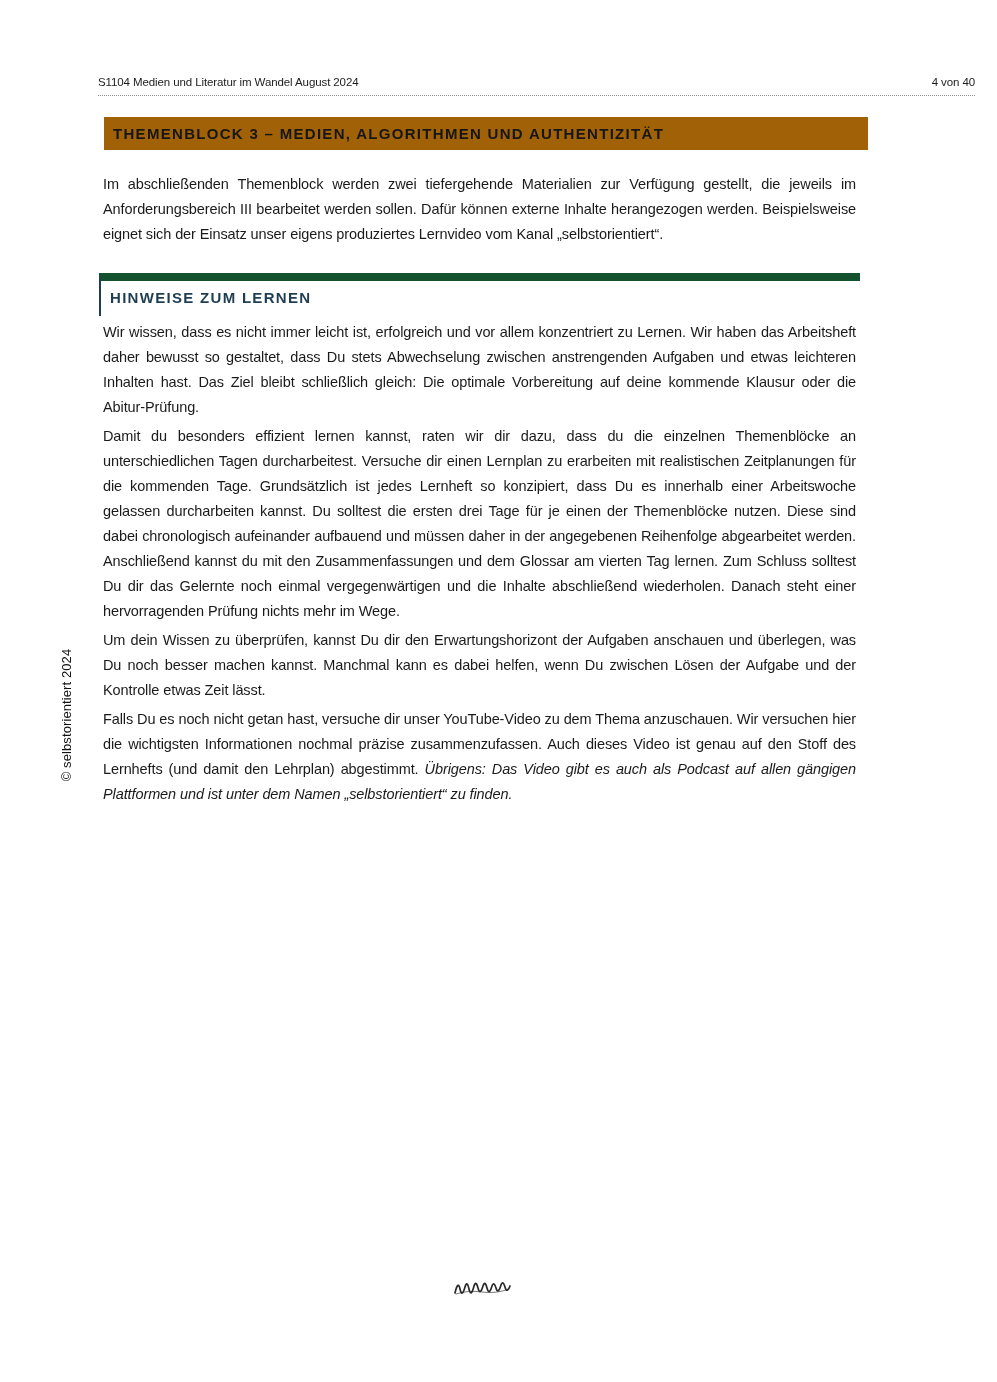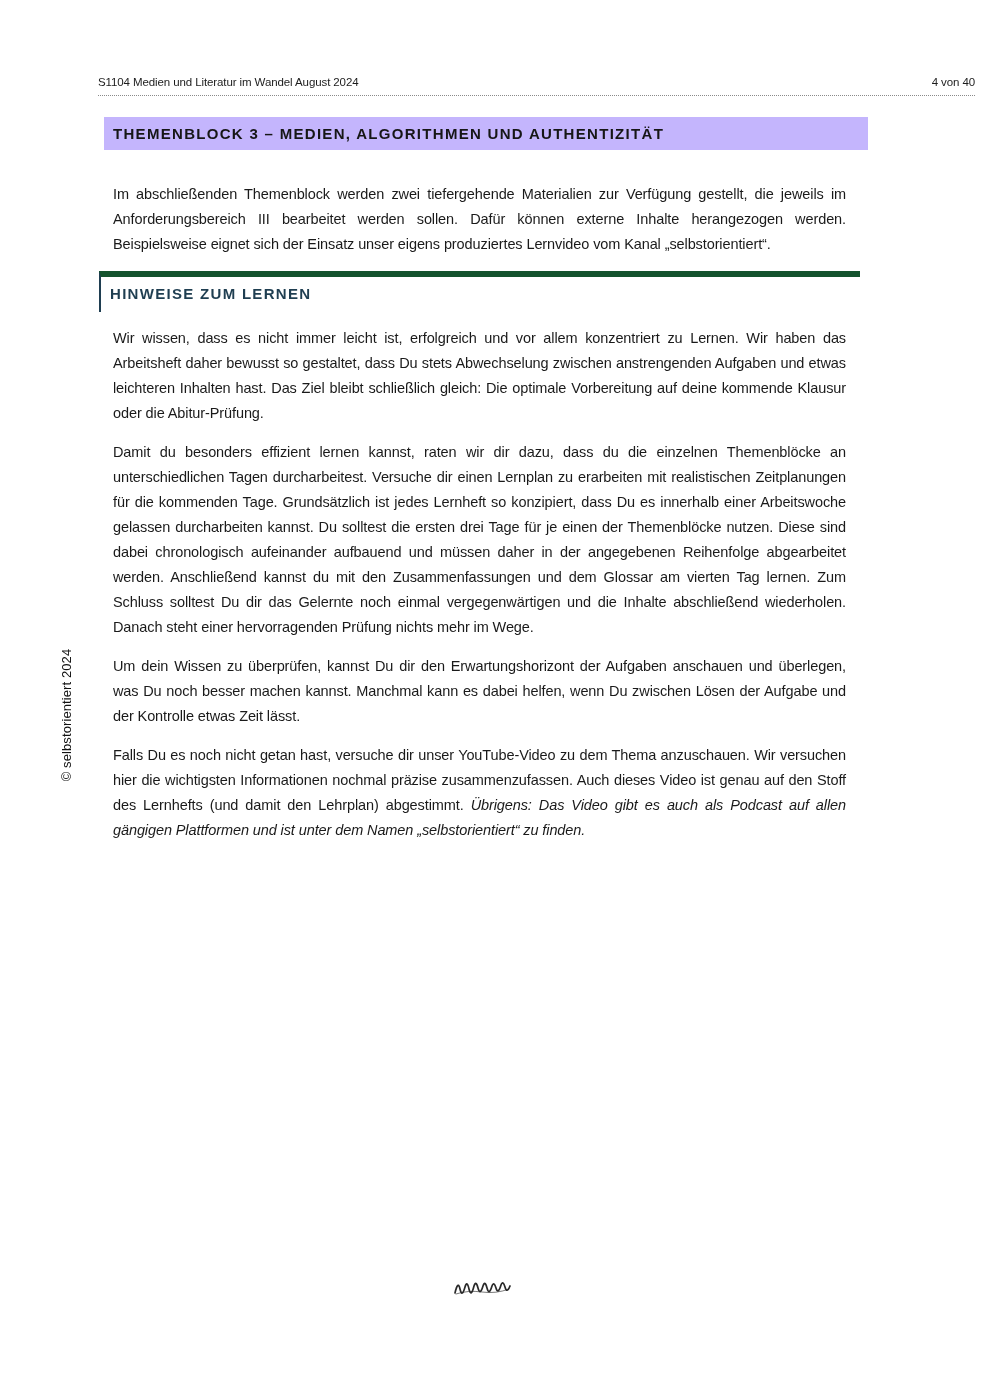--- a/index.html
+++ b/index.html
@@ -32,21 +32,21 @@
     color: #1c1c1c;
   }
 
   
   .themenblock-banner {
     position: absolute;
     left: 104px;
     top: 117px;
     width: 755px;
     height: 33px;
-    background: #c4b5fd;
+    background: #a16207;
     display: flex;
     align-items: center;
     padding-left: 9px;
     font-size: 15px;
     font-weight: 600;
     letter-spacing: 1.3px;
     color: #161616;
     white-space: nowrap;
   }
 
@@ -57,32 +57,32 @@
     top: 168px;
     width: 761px;
   }
   .content h3 {
     margin: 0;
     font-size: 14.5px;
     font-weight: bold;
     letter-spacing: -0.1px;
   }
   .content p {
-    margin: 14px;
+    margin: 4px;
     font-size: 14.5px;
     line-height: 25px;
     letter-spacing: -0.1px;
     text-align: justify;
   }
   .mt-head { margin-top: 23px; }
   .mt-para { margin-top: 16px; }
 
   .hinweise-header {
-    margin-top: 14px;
-    border-top: 6px solid #14532d;
+    margin-top: 26px;
+    border-top: 8px solid #14532d;
     border-left: 2px solid #1f3e51;
     padding: 8px 0 9px 9px;
   }
   .hinweise-title {
     font-size: 15px;
     font-weight: 600;
     letter-spacing: 1.3px;
     color: #1f3e51;
     white-space: nowrap;
   }

